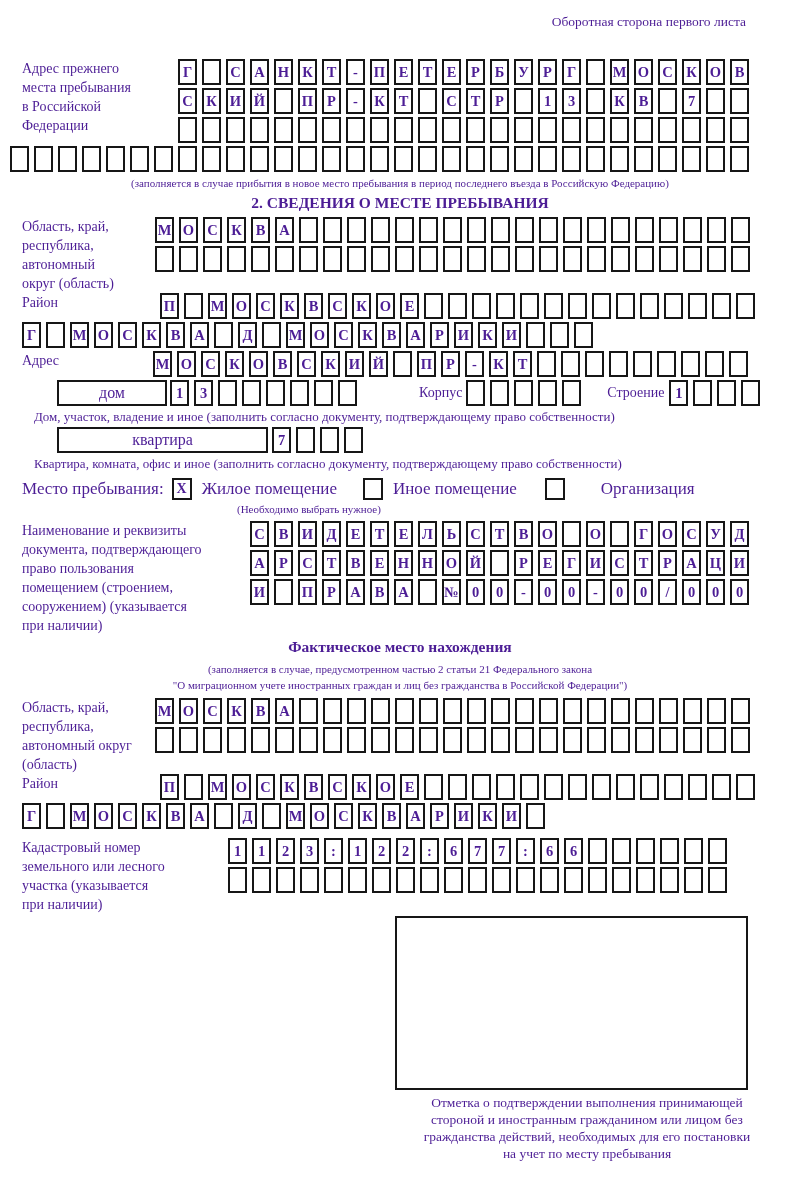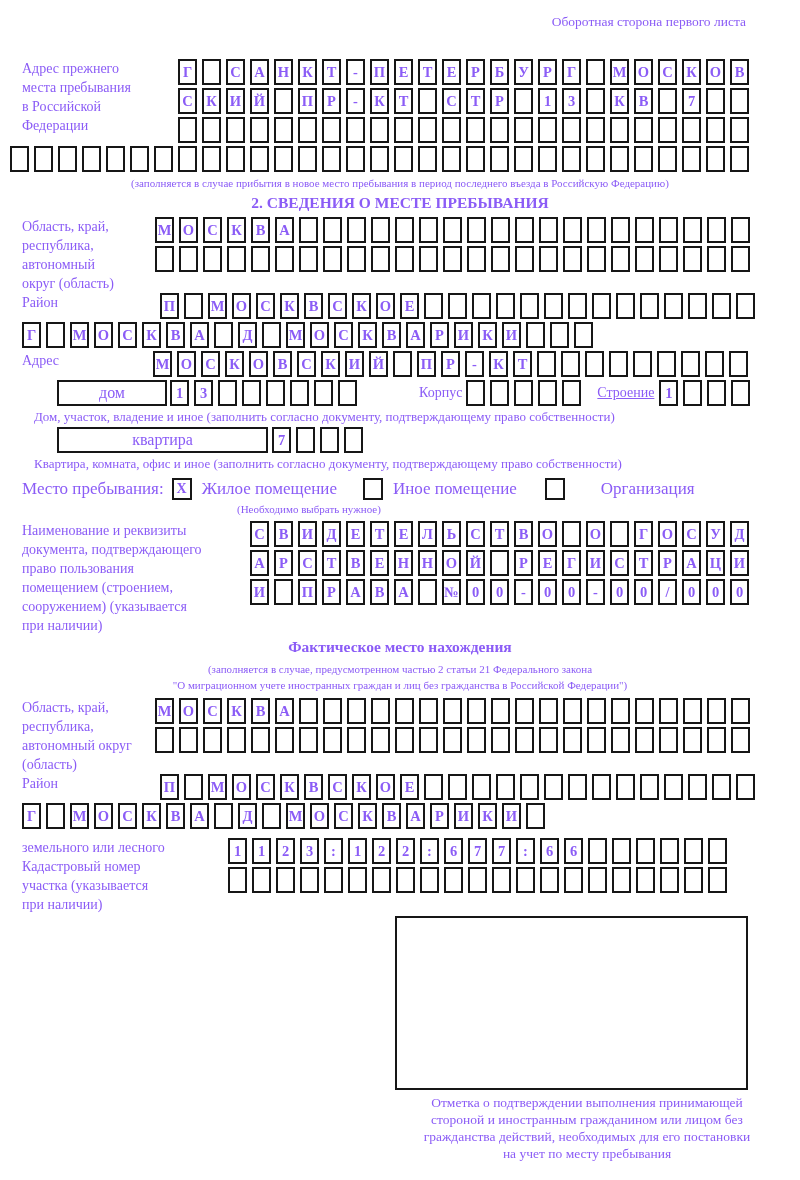--- a/index.html
+++ b/index.html
@@ -1,18 +1,18 @@
 <!DOCTYPE html>
 <html><head>
 <meta charset="utf-8">
 <style>
   * { box-sizing: border-box; }
   body { margin:0; background:#ffffff; }
   .page {
-    width:800px; height:1180px; background:#fff; color:#8b5cf6;
+    width:800px; height:1180px; background:#fff; color:#4c1d95;
     padding:14px 22px 0 22px; overflow:hidden;
     font-family:"Liberation Serif", serif;
   }
   .hdr-note { text-align:right; padding-right:32px; font-size:13.5px; height:17px; }
 
   .frow { display:flex; align-items:flex-start; }
   .flabel { flex:0 0 auto; font-size:14px; line-height:19px; }
   .rowscol { display:flex; flex-direction:column; }
 
   .cells { display:flex; gap:5px; height:26px; margin-bottom:3px; flex:0 0 auto; }
@@ -345,21 +345,21 @@
         <span class="cell"></span>
       </div>
     <div class="inline-lbl" style="margin-left:62px;">Корпус</div>
     <div class="cells" style="margin-left:4px;">
         <span class="cell"></span>
         <span class="cell"></span>
         <span class="cell"></span>
         <span class="cell"></span>
         <span class="cell"></span>
       </div>
-    <div class="inline-lbl" style="margin-left:16px;text-decoration:underline;">Строение</div>
+    <div class="inline-lbl" style="margin-left:26px;">Строение</div>
     <div class="cells" style="margin-left:5px;">
         <span class="cell">1</span>
         <span class="cell"></span>
         <span class="cell"></span>
         <span class="cell"></span>
       </div>
   </div>
   <div class="note-l">Дом, участок, владение и иное (заполнить согласно документу, подтверждающему право собственности)</div>
 
   <div class="frow">
@@ -588,22 +588,22 @@
         <span class="cell">Р</span>
         <span class="cell">И</span>
         <span class="cell">К</span>
         <span class="cell">И</span>
         <span class="cell"></span>
       </div>
   </div>
 
   <div class="frow" style="margin-top:6px;">
     <div class="flabel" style="width:206px;">
+        <div>Кадастровый номер</div>
         <div>земельного или лесного</div>
-        <div>Кадастровый номер</div>
         <div>участка (указывается</div>
         <div>при наличии)</div>
       </div>
     <div class="rowscol">
       <div class="cells">
           <span class="cell">1</span>
           <span class="cell">1</span>
           <span class="cell">2</span>
           <span class="cell">3</span>
           <span class="cell">:</span>

